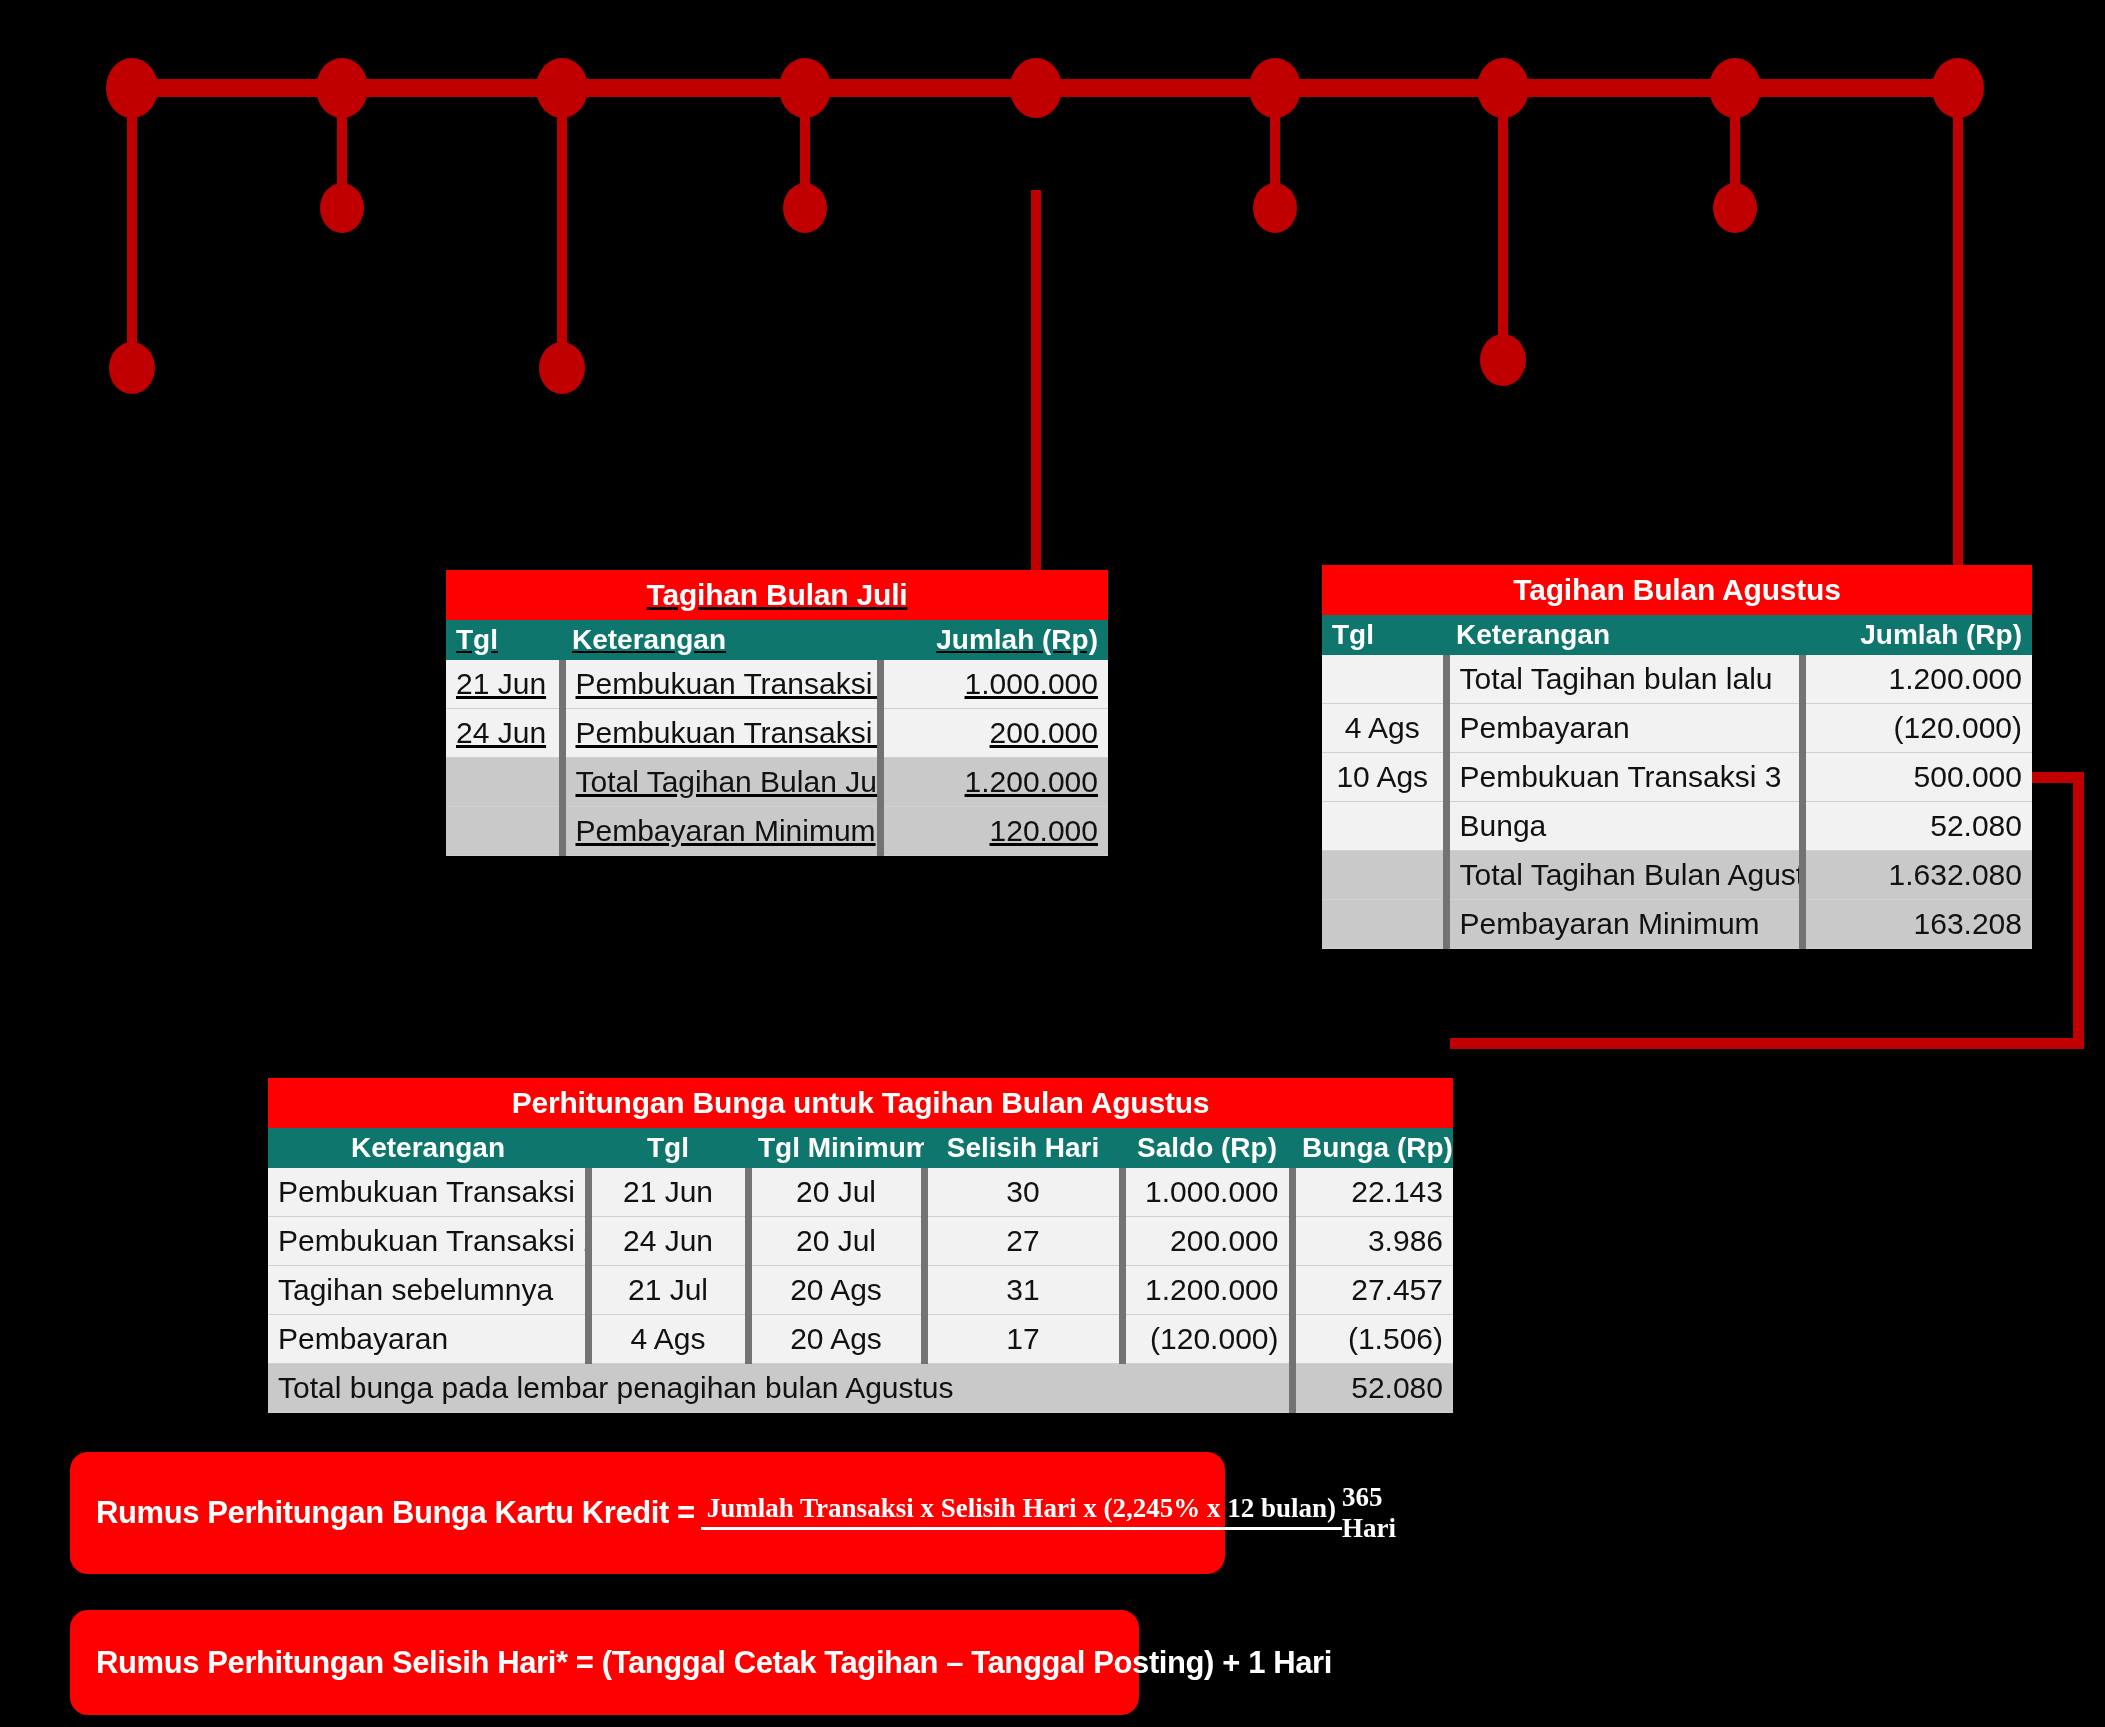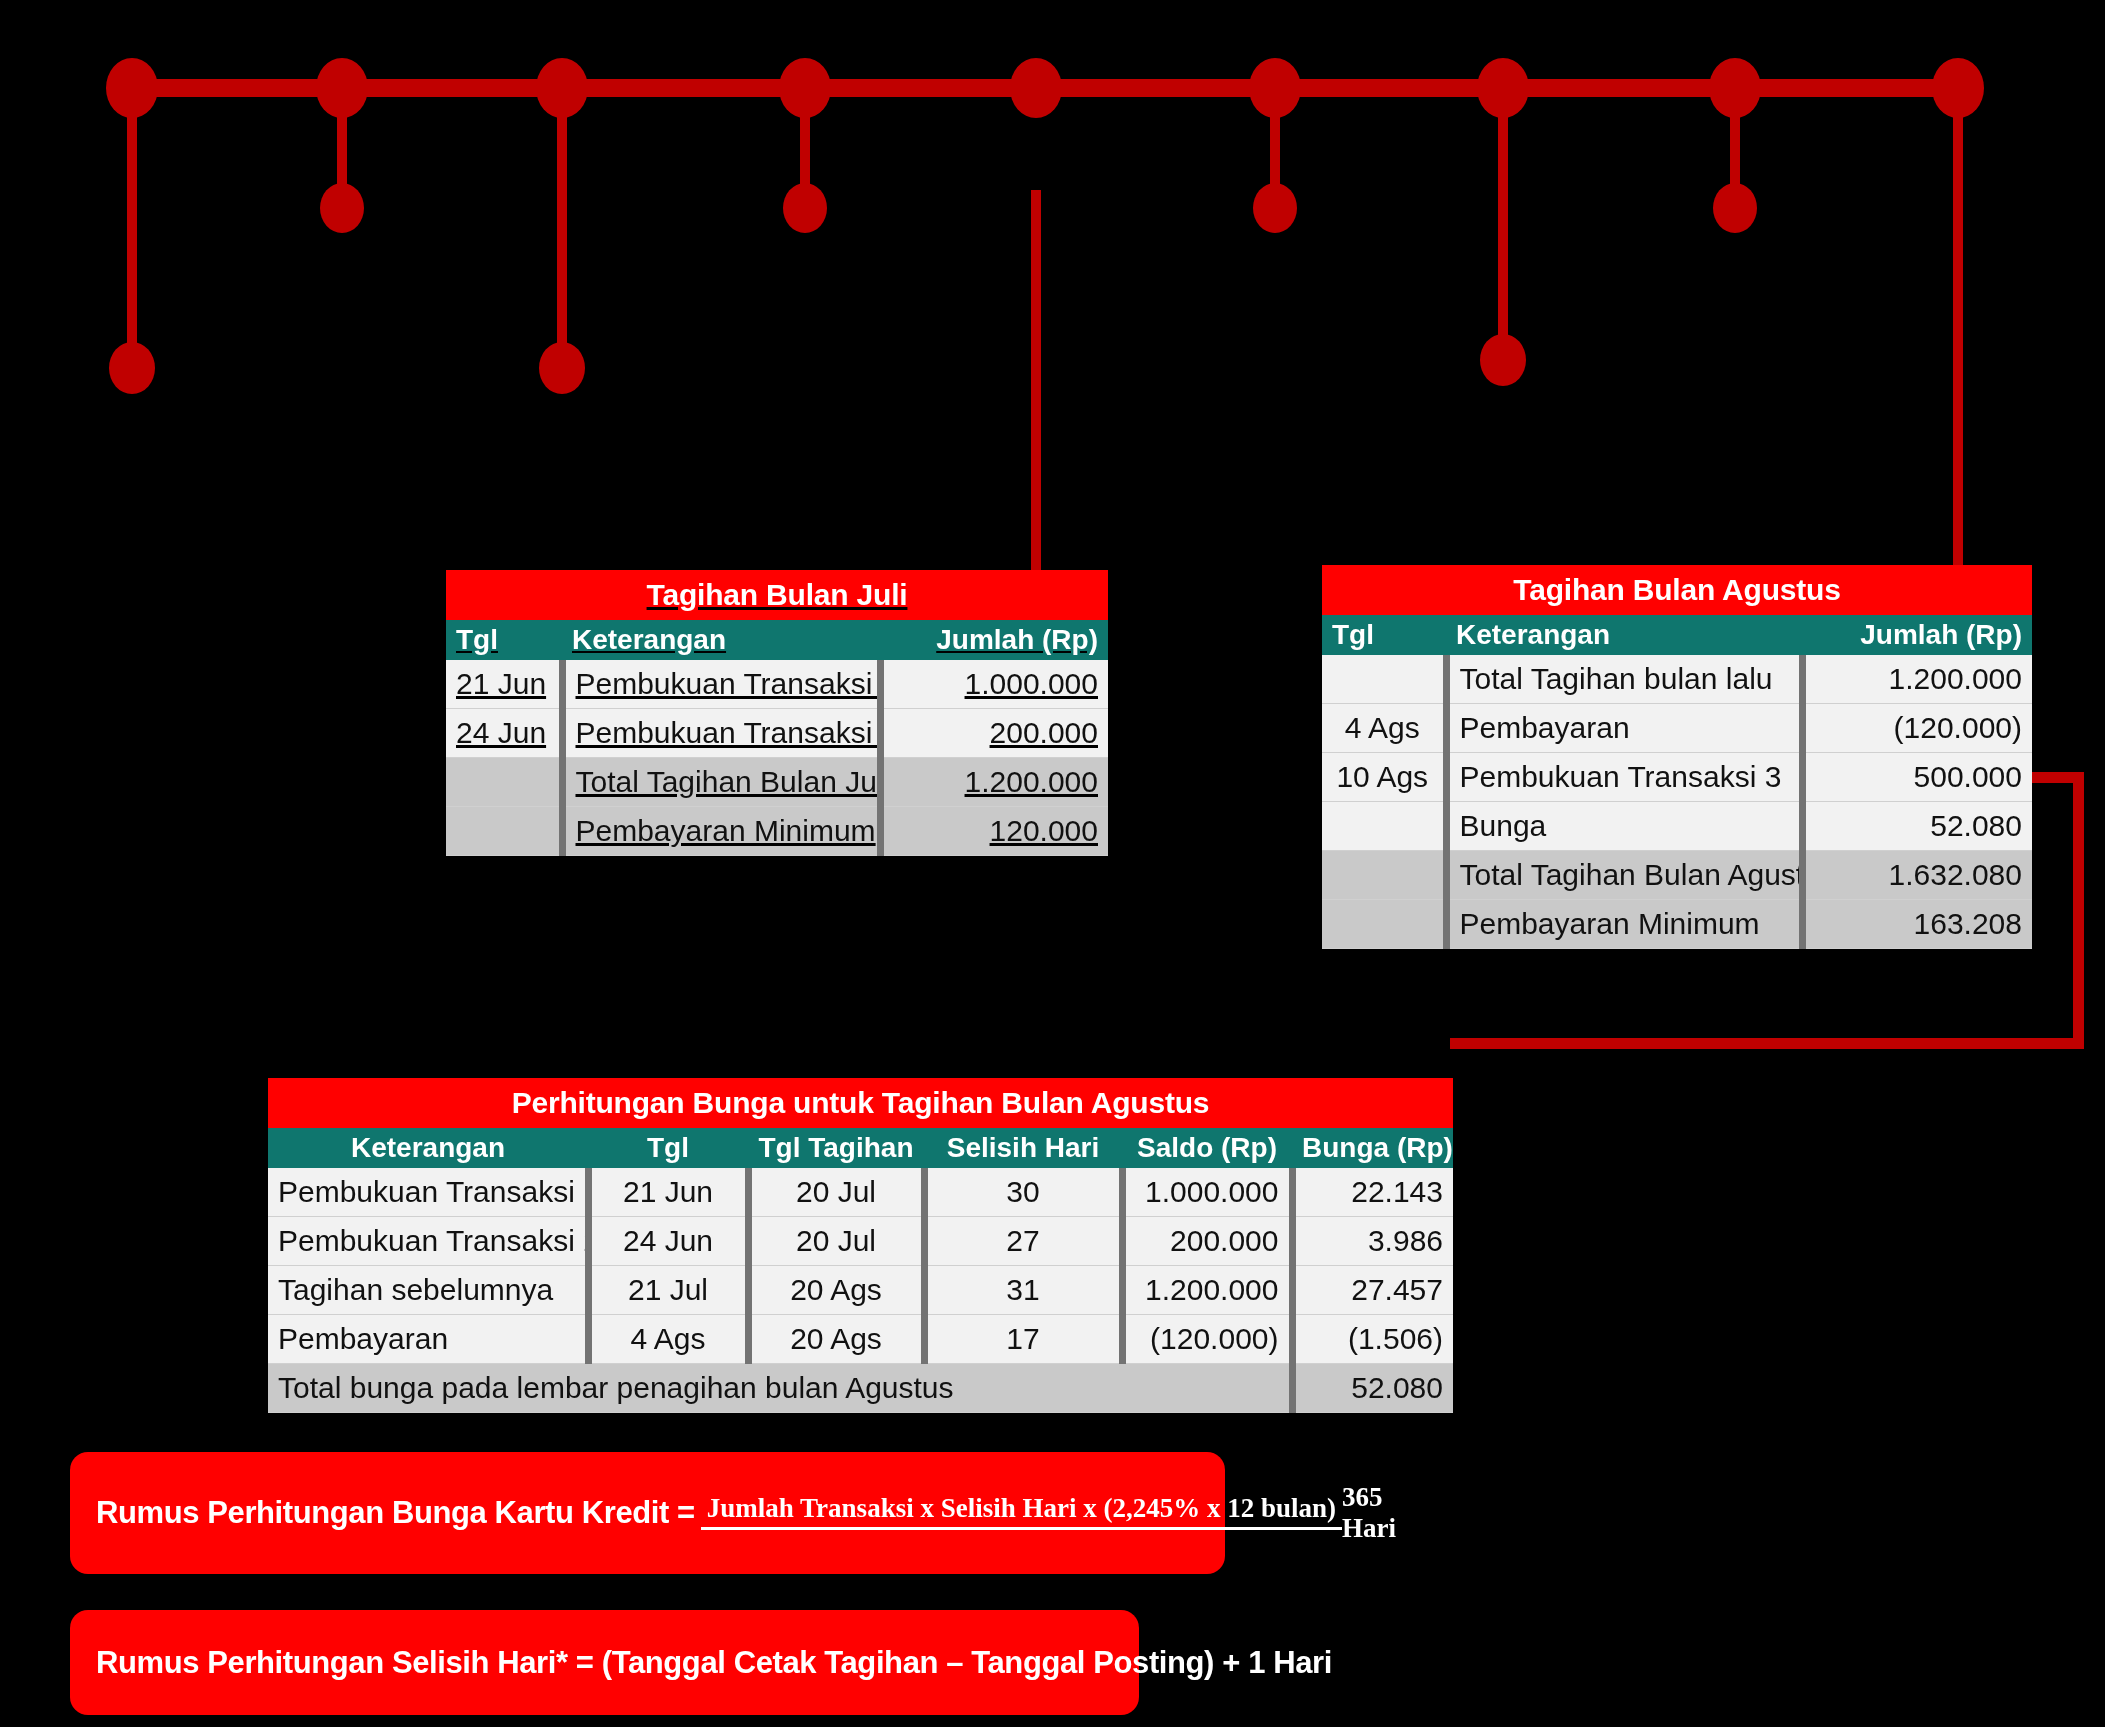--- a/index.html
+++ b/index.html
@@ -223,21 +223,21 @@
         <col style="width:170px">
         <col style="width:161px">
     </colgroup>
     <tbody>
       <tr class="title">
         <td colspan="6">Perhitungan Bunga untuk Tagihan Bulan Agustus</td>
       </tr>
       <tr class="hdr">
         <td class="c">Keterangan</td>
         <td class="c">Tgl</td>
-        <td class="c">Tgl Tagihan</td>
+        <td class="c">Tgl Minimum</td>
         <td class="c">Selisih Hari</td>
         <td class="c">Saldo (Rp)</td>
         <td class="c">Bunga (Rp)</td>
       </tr>
       <tr>
         <td class="l sep">Pembukuan Transaksi 1</td>
         <td class="c sep">21 Jun</td>
         <td class="c sep">20 Jul</td>
         <td class="c sep">30</td>
         <td class="r sep">1.000.000</td>

